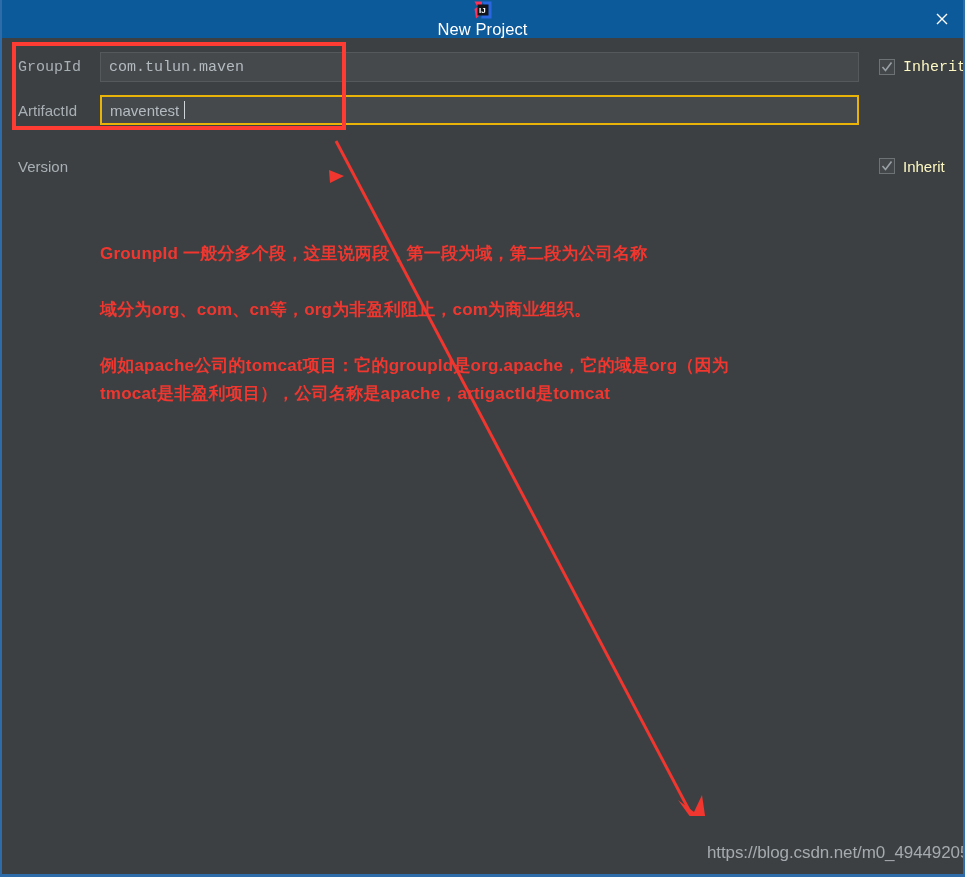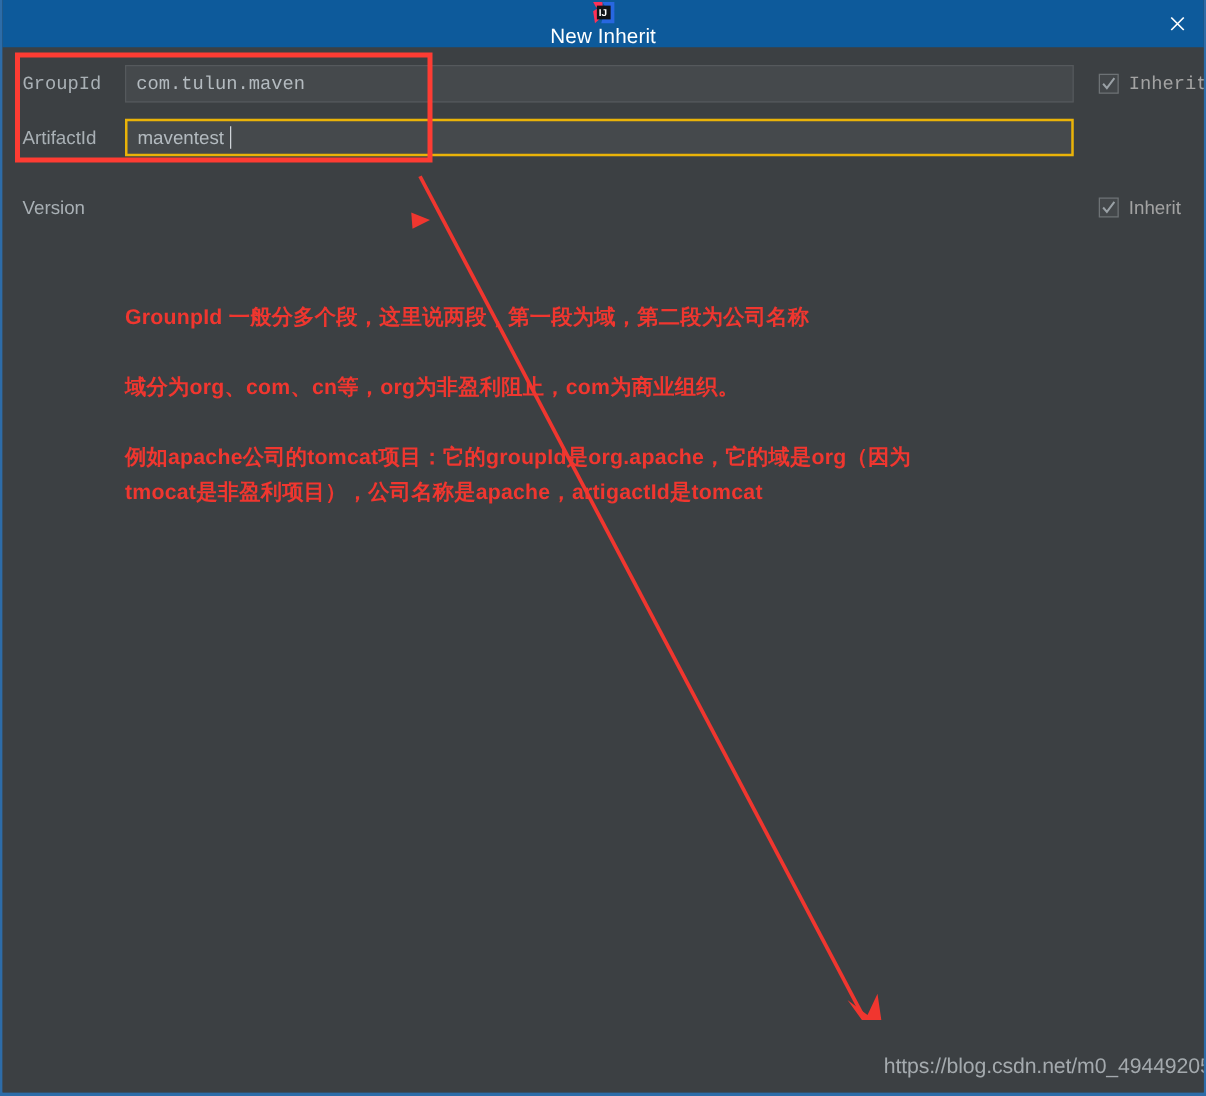--- a/index.html
+++ b/index.html
@@ -116,21 +116,21 @@
     width: 16px;
     height: 16px;
     box-sizing: border-box;
     border: 1px solid #6d7275;
     background: #43474a;
     position: relative;
     flex: none;
   }
   .checkbox svg { position:absolute; left:1px; top:1px; }
   .inherit-label {
-    color: #a3a3a3;
+    color: #fef9c3;
     font-size: 15px;
   }
 
   
   .annot-rect {
     position: absolute;
     left: 10px;
     top: 42px;
     width: 334px;
     height: 88px;
@@ -185,21 +185,21 @@
     <div class="title-icon">
       <svg width="20" height="20" viewBox="0 0 20 20">
         <path d="M1.5 1.5 L9 1.5 L9 6 L4 6 Z" fill="#fe3158"></path>
         <path d="M9 1.5 L18.5 1.5 L18.5 9 L13 9 Z" fill="#2867e0"></path>
         <path d="M1.5 9 L6 6 L9 13 L3 18.5 Z" fill="#fe3158"></path>
         <path d="M11 7 L18.5 9 L18.5 18.5 L8 18.5 Z" fill="#2867e0"></path>
         <rect x="4.5" y="4.5" width="11" height="11" fill="#111418"></rect>
         <text x="6" y="13" font-family="Liberation Sans, sans-serif" font-size="8" font-weight="bold" fill="#ffffff">IJ</text>
       </svg>
     </div>
-    <div class="title-text">New Inherit</div>
+    <div class="title-text">New Project</div>
     <div class="close-btn">
       <svg width="16" height="16" viewBox="0 0 16 16">
         <path d="M3 3 L13 13 M13 3 L3 13" stroke="#ffffff" stroke-width="1.4" fill="none"></path>
       </svg>
     </div>
   </div>
 
   <div class="form-area">
 
     <div class="field-row" style="top:14px;font-family:Liberation Mono, monospace;">

